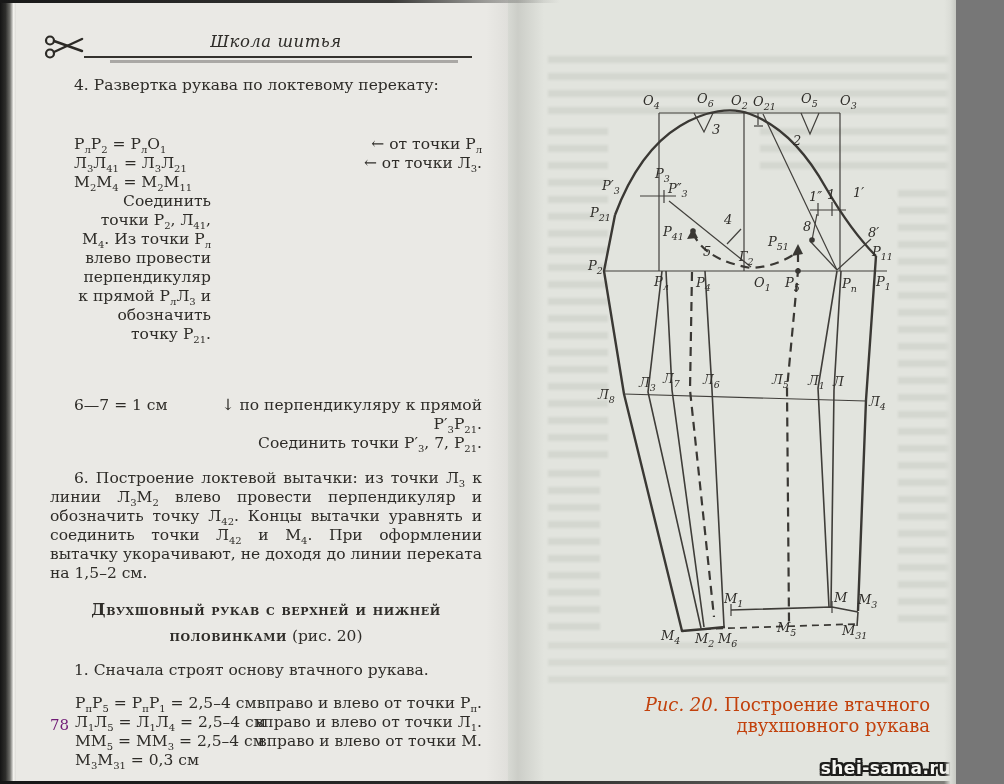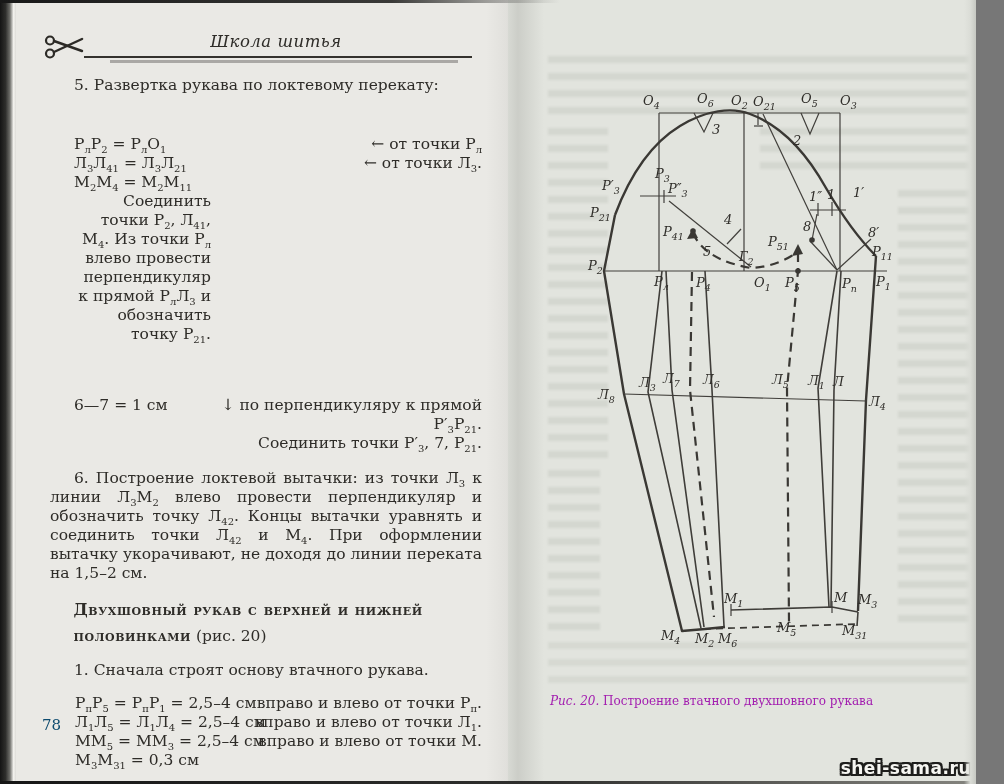--- a/index.html
+++ b/index.html
@@ -1,17 +1,17 @@
 <!DOCTYPE html>
 <html><head>
 <meta charset="utf-8">
 <style>
   html,body{margin:0;padding:0;}
   body{width:1004px;height:784px;background:#777;font-family:"DejaVu Serif","Liberation Serif",serif;}
-  .spread{position:relative;width:956px;height:784px;background:#e9e8e4;overflow:hidden;padding-left:20px;}
+  .spread{position:relative;width:956px;height:784px;background:#e9e8e4;overflow:hidden;}
   .page-left{position:absolute;left:16px;top:3px;width:492px;height:778px;background:#eae9e5;}
   .page-right{position:absolute;left:508px;top:0;width:496px;height:784px;background:#e2e4de;}
   .gutter{position:absolute;left:486px;top:0;width:58px;height:784px;
           background:linear-gradient(90deg,rgba(0,0,0,0) 0%,rgba(55,55,50,.05) 35%,rgba(55,55,50,.13) 55%,rgba(0,0,0,0) 100%);}
   .edge-left{position:absolute;left:0;top:0;width:16px;height:784px;
           background:linear-gradient(90deg,#141414 0%,#2e2e2c 35%,#6e6e6a 62%,#f5f4f0 85%,#dcdbd7 100%);}
   .edge-top{position:absolute;left:0;top:0;width:560px;height:3px;background:linear-gradient(90deg,#181818,#3a3a38 70%,rgba(60,60,56,0));}
   .edge-bottom{position:absolute;left:0;bottom:0;width:1004px;height:3px;background:linear-gradient(90deg,#161616,#30302e 55%,#8a8a84);}
   .edge-right{position:absolute;right:0;top:0;width:12px;height:784px;background:linear-gradient(270deg,#c6c8c2,#dadcd6 45%,rgba(0,0,0,0));}
 
@@ -22,28 +22,28 @@
   .header .rule{position:absolute;left:34px;right:10px;top:26px;border-top:2px solid #34322e;}
   .header .rule2{position:absolute;left:60px;right:24px;top:30px;border-top:3px solid rgba(52,50,46,.35);filter:blur(.7px);}
   .scissors{position:absolute;left:-6px;top:4px;}
   p{margin:0;}
   .para{text-indent:24px;text-align:justify;}
   .ftable{display:grid;grid-template-columns:137px 1fr;margin-left:24px;margin-top:40px;}
   .ftable2{display:grid;grid-template-columns:177px 1fr;margin-left:25px;}
   .fcell{white-space:nowrap;}
   .dcell{text-align:right;}
   sub{font-size:10px;line-height:0;}.gap12{height:12px;}.gap14{height:14px;}.gap16{height:16px;}
-  .heading{width:385px;margin:0 auto;text-align:left;font-weight:bold;line-height:26px;}
+  .heading{width:385px;margin:0 auto;text-align:center;font-weight:bold;line-height:26px;}
   .heading .caps{font-variant:small-caps;letter-spacing:.6px;font-size:16px;}
   .heading .norm{font-weight:normal;font-variant:normal;font-size:15.5px;}
-  .pagenum{position:absolute;left:42px;top:716px;font-size:15px;color:#0c4a6e;}
+  .pagenum{position:absolute;left:50px;top:716px;font-size:15px;color:#701a75;}
 
   
   .diagram-svg{position:absolute;left:0;top:0;pointer-events:none;}
-  .caption{position:absolute;left:550px;top:694px;width:380px;text-align:left;font-size:12px;color:#a21caf;}
+  .caption{position:absolute;left:550px;top:694px;width:380px;text-align:right;font-size:18px;color:#c2410c;}
   .caption .pref{font-style:italic;}
   .watermark{position:absolute;right:5px;bottom:6px;font-family:"DejaVu Sans","Liberation Sans",sans-serif;
      font-weight:bold;font-size:17px;letter-spacing:.5px;color:#f6f6f2;
      text-shadow:-2px -2px 0 #1e1e1c,2px -2px 0 #1e1e1c,-2px 2px 0 #1e1e1c,2px 2px 0 #1e1e1c,0 -2px 0 #1e1e1c,0 2px 0 #1e1e1c,-2px 0 0 #1e1e1c,2px 0 0 #1e1e1c;}
   .ghost{position:absolute;filter:blur(1.1px);opacity:.5;
      background:repeating-linear-gradient(180deg,rgba(125,134,120,.28) 0 7px,rgba(0,0,0,0) 7px 17px);}
 </style>
 </head>
 <body>
 
@@ -71,21 +71,21 @@
           </g>
           <circle cx="6" cy="6.5" r="4" fill="none" stroke="#2c2a26" stroke-width="2.2"></circle>
           <circle cx="6" cy="19.5" r="4" fill="none" stroke="#2c2a26" stroke-width="2.2"></circle>
         </svg>
       </span>
       <span class="title">Школа шитья</span>
       <span class="rule"></span>
       <span class="rule2"></span>
     </div>
 
-    <p class="para">5. Развертка рукава по локтевому перекату:</p>
+    <p class="para">4. Развертка рукава по локтевому перекату:</p>
     <div class="ftable">
         <div class="fcell">Р<sub>л</sub>Р<sub>2</sub> = Р<sub>л</sub>О<sub>1</sub></div>
         <div class="dcell">← от точки Р<sub>л</sub></div>
         <div class="fcell">Л<sub>3</sub>Л<sub>41</sub> = Л<sub>3</sub>Л<sub>21</sub></div>
         <div class="dcell">← от точки Л<sub>3</sub>.</div>
         <div class="fcell">М<sub>2</sub>М<sub>4</sub> = М<sub>2</sub>М<sub>11</sub></div>
         <div class="fcell"></div>
         <div class="dcell">Соединить точки Р<sub>2</sub>, Л<sub>41</sub>, М<sub>4</sub>. Из точки Р<sub>л</sub> влево провести перпендикуляр к прямой Р<sub>л</sub>Л<sub>3</sub> и обозначить точку Р<sub>21</sub>.</div>
       </div>
 

